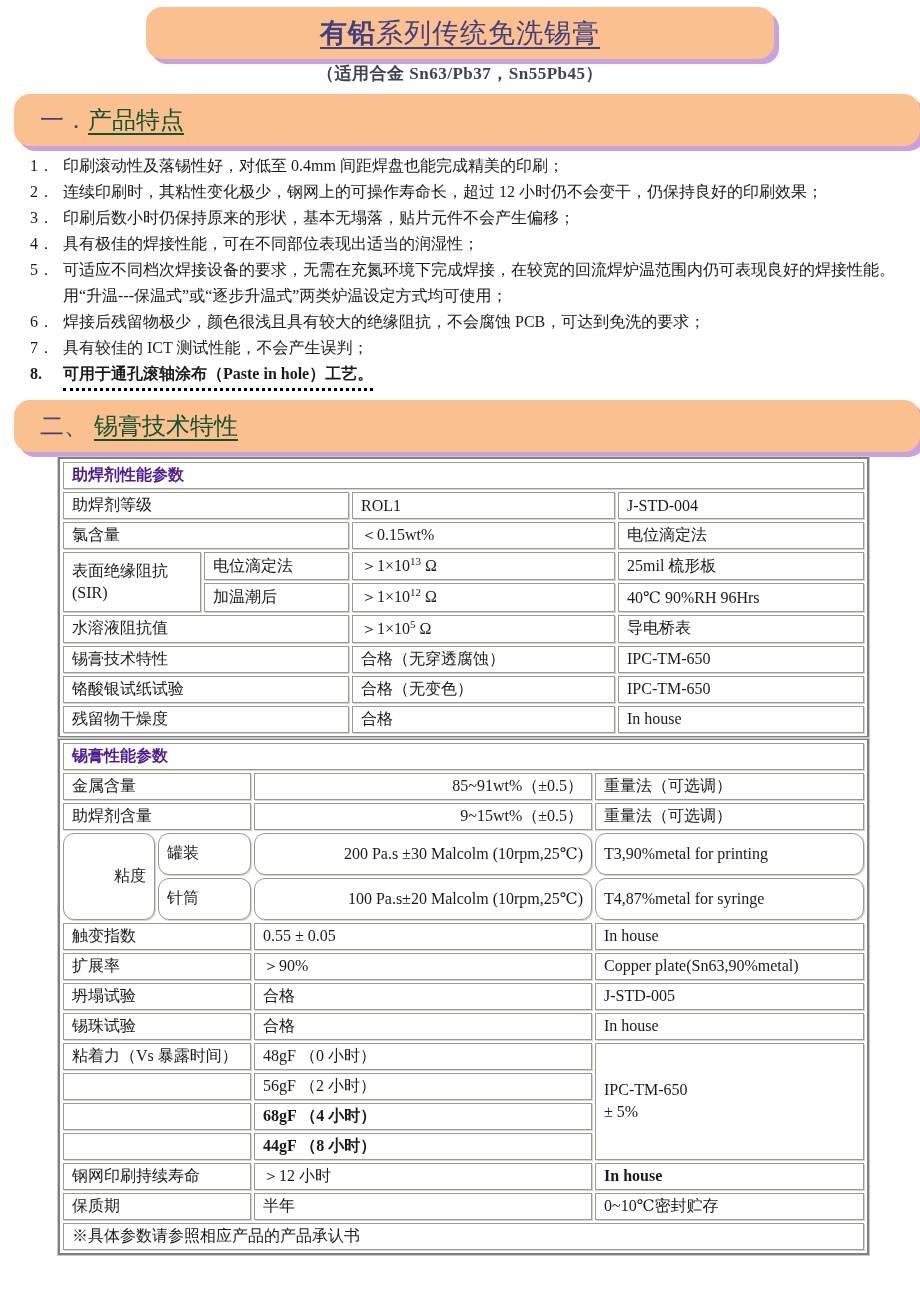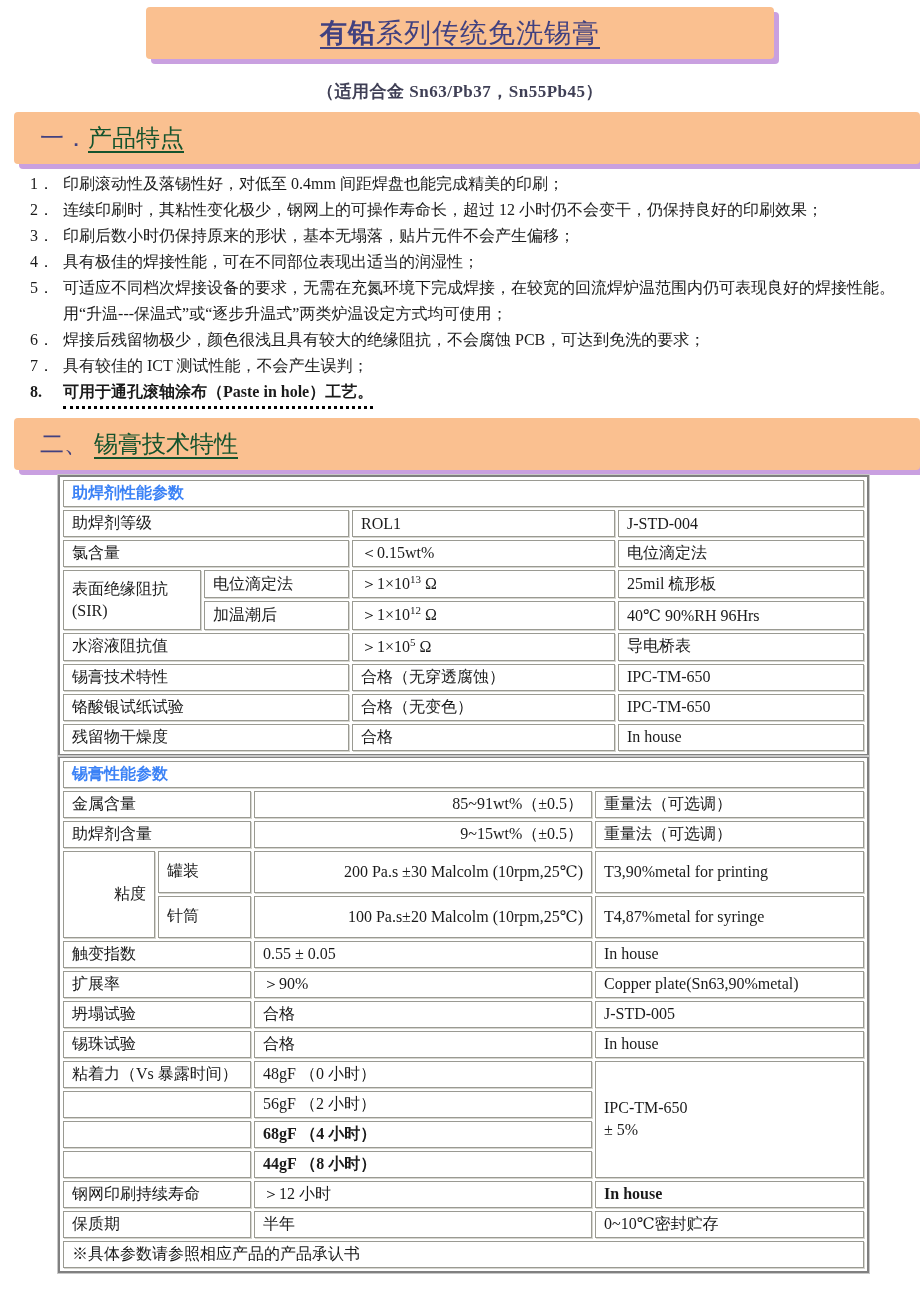--- a/index.html
+++ b/index.html
@@ -2,31 +2,31 @@
 <html><head>
 <meta charset="utf-8">
 <style>
   html,body{margin:0;padding:0;}
   body{
     width:920px;height:1301px;background:#ffffff;position:relative;overflow:hidden;
     font-family:"Liberation Serif","DejaVu Serif",serif;color:#1a1a1a;
   }
   
   .banner{
-    background:#FAC090;border-radius:4px;box-shadow:5px 5px 0 #C9A0E0;
+    background:#FAC090;border-radius:16px;box-shadow:5px 5px 0 #C9A0E0;
     display:flex;align-items:center;box-sizing:border-box;
   }
   .title-banner{width:628px;height:52px;margin:7px auto 0;justify-content:center;}
   .title-text{
     font-size:27px;color:#414180;letter-spacing:1px;
     text-decoration:underline;text-underline-offset:5px;white-space:nowrap;
   }
   .title-text .b{font-weight:bold;}
   .subtitle{
-    text-align:center;margin-top:21px;font-size:17px;font-weight:bold;color:#3F3F55;
+    text-align:center;margin-top:3px;font-size:17px;font-weight:bold;color:#3F3F55;
     letter-spacing:.5px;
   }
   .section-banner{height:52px;margin:9px 0 0 14px;padding-left:26px;}
   .section-banner .sec-num{font-size:24px;color:#414180;white-space:pre;}
   .section-banner .sec-title{
     font-size:24px;color:#14532d;text-decoration:underline;text-underline-offset:5px;
   }
   
   .feature-list{margin:7px 0 0 30px;width:878px;}
   .feat{display:flex;line-height:26px;font-size:16px;}
@@ -40,25 +40,25 @@
     border:2px solid #808080;outline:1px solid #c8c8c8;
     margin-left:58px;table-layout:fixed;
   }
   .flux-table{margin-top:5px;width:804px;}
   .paste-table{margin-top:0;width:804px;}
   td{
     border:1px solid #9a9a92;box-shadow:1px 1px 0 #d6d6d0;
     padding:2px 8px;font-size:16px;height:26px;box-sizing:border-box;
     overflow:hidden;white-space:nowrap;vertical-align:middle;background:#fff;
   }
-  td.th{color:#3b82f6;font-weight:bold;font-size:16px;}
+  td.th{color:#4c1d95;font-weight:bold;font-size:16px;}
   td.center{text-align:right;}
   td.bold{font-weight:bold;}
   td.wrap{white-space:normal;line-height:22px;}
-  tr.tall td{height:42px;}
+  tr.tall td{height:42px;border-radius:11px;}
   sup{font-size:11px;}
 </style>
 </head>
 <body>
 
 <div class="banner title-banner">
   <div class="title-text"><span class="b">有铅</span><span>系列传统免洗锡膏</span></div>
 </div>
 
 <div class="subtitle">（适用合金 Sn63/Pb37，Sn55Pb45）</div>

